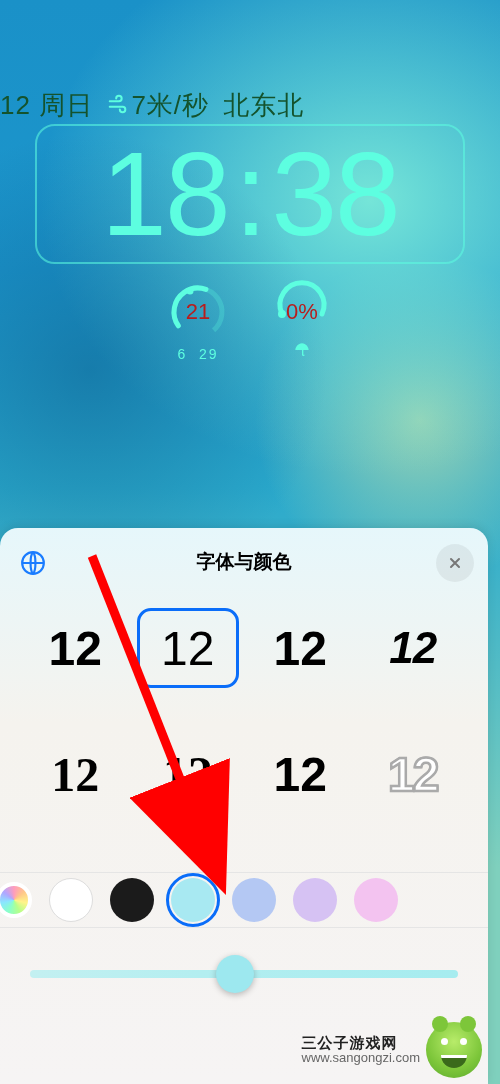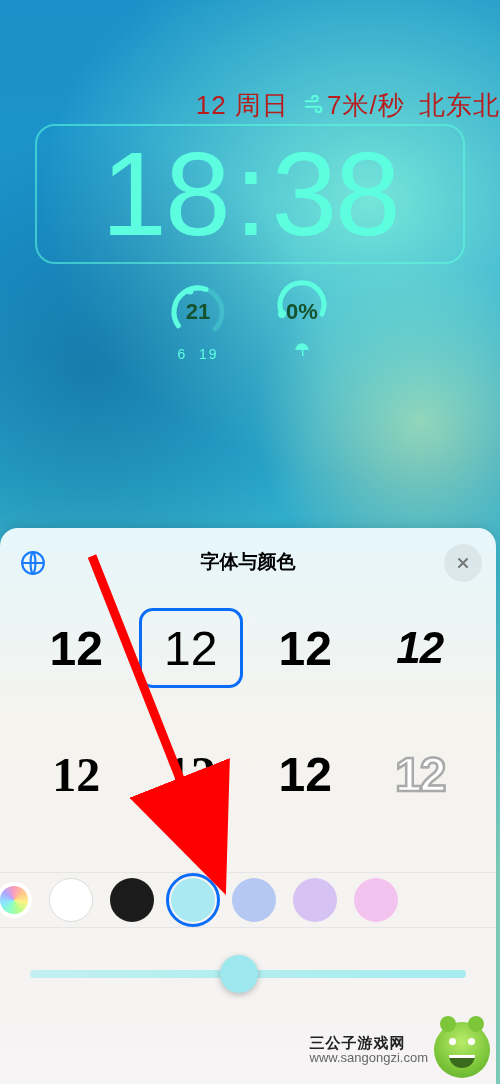--- a/index.html
+++ b/index.html
@@ -7,36 +7,36 @@
     body {
       background: radial-gradient(ellipse 600px 500px at 370px 200px, #75e5d8 0%, rgba(117,229,216,0) 55%),
                   radial-gradient(ellipse 300px 300px at 420px 420px, rgba(200,230,170,0.7) 0%, rgba(200,230,170,0) 55%),
                   linear-gradient(180deg, #1a91c8 0%, #1c96cc 25%, #2aa9cc 45%, #7fd0bd 80%);
       position: relative;
     }
     .shadow-circle {
       position:absolute; left:-150px; top:130px; width:480px; height:480px; border-radius:50%;
       background: radial-gradient(circle at 50% 50%, rgba(0,60,110,0.35) 0%, rgba(0,60,110,0) 70%);
     }
-    .top-line { position:absolute; top:88px; width:100%; text-align:right; color:#b91c1c; font-size:26px; font-weight:500; letter-spacing:1px; }
+    .top-line { position:absolute; top:88px; width:100%; text-align:left; color:#14532d; font-size:26px; font-weight:500; letter-spacing:1px; }
     .wind-icon { display:inline-block; margin:0 2px 0 6px; vertical-align:-2px; }
     .clock-box { position:absolute; top:124px; left:50%; transform:translateX(-50%); width:430px; height:140px; border:2.5px solid rgba(93,254,224,0.55); border-radius:20px; display:flex; align-items:center; justify-content:center; }
     .clock {
       font-size:118px; line-height:1; font-weight:300; color:#5dfee0; letter-spacing:-2px;
       font-family:"SF Pro Rounded","SF Pro Display",-apple-system,sans-serif;
     }
     .clock .colon { font-weight:300; padding:0 6px; }
     .clock .h1 { font-weight:400; }
     .widgets { position:absolute; top:280px; width:100%; display:flex; justify-content:center; gap:40px; }
     .gauge { position:relative; width:64px; height:64px; }
     .gauge .sub { position:absolute; width:100%; text-align:center; bottom:-18px; font-size:14px; color:#5dfee0; letter-spacing:2px; }
-    .gauge .center { position:absolute; inset:0; display:flex; align-items:center; justify-content:center; color:#14532d; font-size:22px; font-weight:700; }
+    .gauge .center { position:absolute; inset:0; display:flex; align-items:center; justify-content:center; color:#b91c1c; font-size:22px; font-weight:400; }
     .umbrella-sub { position:absolute; width:100%; text-align:center; bottom:-18px; color:#5dfee0; font-size:16px; }
     
-    .panel { position:absolute; bottom:0; left:0; right:4px; height:556px; border-radius:18px 18px 0 0; background:linear-gradient(180deg, #e6f7fb 0%, #f5f3ee 35%, #f6f4f4 100%); box-shadow:0 -2px 10px rgba(0,0,0,0.1); padding:16px 14px 0; }
+    .panel { position:absolute; bottom:0; left:0; right:12px; height:556px; border-radius:18px 18px 0 0; background:linear-gradient(180deg, #e6f7fb 0%, #f5f3ee 35%, #f6f4f4 100%); box-shadow:0 -2px 10px rgba(0,0,0,0.1); padding:16px 14px 0; }
     .panel-header { position:relative; height:36px; display:flex; align-items:center; justify-content:center; }
     .panel-title { font-size:19px; font-weight:600; color:#000; }
     .globe-btn { position:absolute; left:0; top:0; width:38px; height:38px; display:flex; align-items:center; justify-content:center; color:#1a7cff; }
     .close-btn { position:absolute; right:0; top:0; width:38px; height:38px; border-radius:50%; background:rgba(0,0,0,0.06); display:flex; align-items:center; justify-content:center; color:#777; }
     .font-grid { margin-top:28px; display:grid; grid-template-columns:repeat(4,1fr); row-gap:46px; column-gap:10px; padding:0 10px; }
     .font-cell { display:flex; align-items:center; justify-content:center; height:80px; font-size:48px; color:#000; }
     .font-cell.selected { border:3px solid #0a6df9; border-radius:14px; }
     .f0 { font-family:"SF Pro Rounded","Helvetica Neue",sans-serif; font-weight:600; }
     .f1 { font-family:"SF Pro Display",sans-serif; font-weight:400; }
     .f2 { font-family:"SF Pro Display",sans-serif; font-weight:600; }
@@ -94,21 +94,21 @@
 
 <div class="widgets">
   <div class="gauge">
     <svg width="64" height="64" viewBox="0 0 64 64">
       <circle cx="32" cy="32" r="24" fill="none" stroke="rgba(93,254,224,0.25)" stroke-width="5" stroke-dasharray="110 200" transform="rotate(145 32 32)"></circle>
       <circle cx="32" cy="32" r="24" fill="none" stroke="#5dfee0" stroke-width="5" stroke-linecap="round" stroke-dasharray="60 300" transform="rotate(145 32 32)"></circle>
       <circle cx="24" cy="11" r="3.5" fill="#5dfee0"></circle>
     </svg>
     <div class="center">21</div>
     <div class="sub">
-      <span>6</span>&nbsp;&nbsp;<span>19</span>
+      <span>6</span>&nbsp;&nbsp;<span>29</span>
     </div>
   </div>
   <div class="gauge">
     <svg width="64" height="64" viewBox="0 0 64 64">
       <path d="M12 34 A22 22 0 1 1 52 34" fill="none" stroke="#5dfee0" stroke-width="5" stroke-linecap="round"></path>
       <circle cx="12" cy="34" r="4" fill="#5dfee0"></circle>
     </svg>
     <div class="center">0%</div>
     <div class="umbrella-sub">
       <svg width="16" height="16" viewBox="0 0 24 24" fill="#5dfee0">

